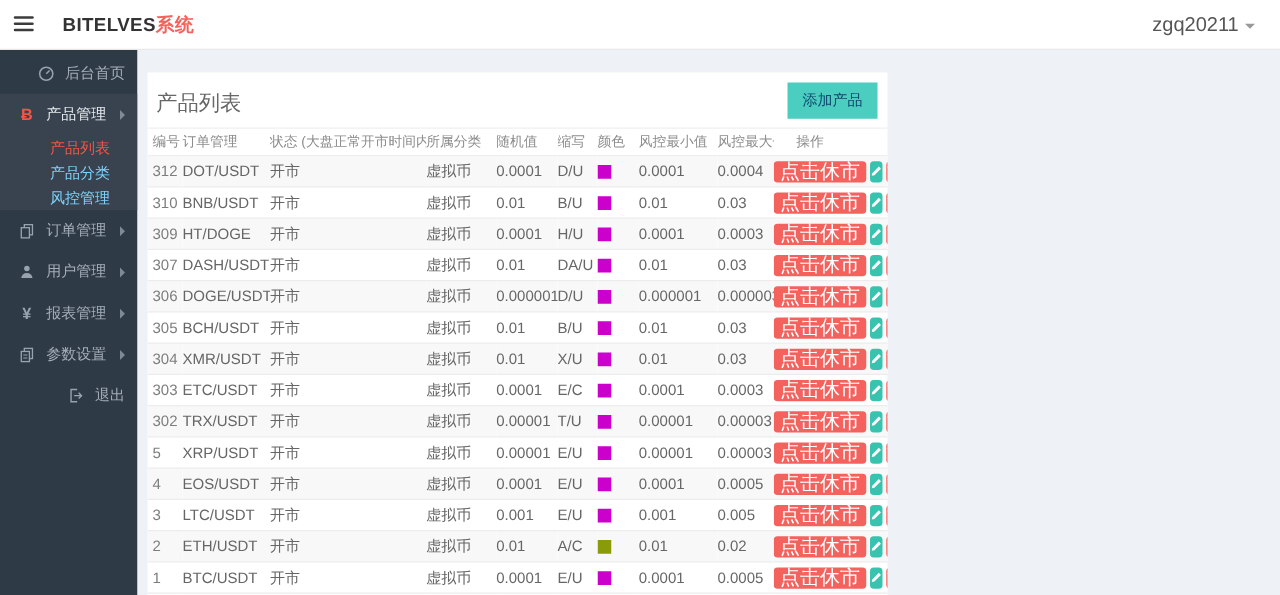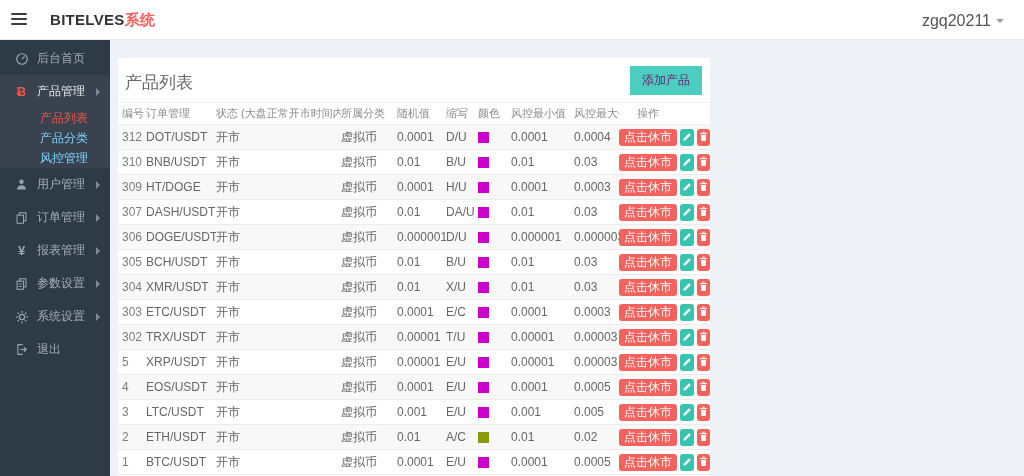--- a/index.html
+++ b/index.html
@@ -15,52 +15,52 @@
   .logo { position:absolute; left:22px; top:11px; font-size:15px; font-weight:bold; color:#333; letter-spacing:.3px;margin-left:28px; }
   .logo .accent { font-weight:bold; }
   .usermenu { position:absolute; right:20px; top:12px; font-size:16px; color:#555; cursor:pointer;
               display:flex; align-items:center; gap:5px; }
   .caret-down { width:0; height:0; border-left:4px solid transparent; border-right:4px solid transparent;
                 border-top:4px solid #999; }
 
   
   .sidebar { position:absolute; left:0; top:40px; width:110px; height:436px; background:#2e3a46; padding-top:2px; }
   .sb-item { height:33px; display:flex; align-items:center; padding:0 10px 0 13px; font-size:12px;
-             color:#a3adb8; cursor:pointer; }
+             color:#a3adb8; cursor:pointer;justify-content:flex-end; }
   .sb-icon { width:17px; margin-right:7px; display:flex; justify-content:center; align-items:center; }
   .sb-icon svg { display:block; }
   .sb-icon .glyph { font-size:13px; font-weight:bold; line-height:1; color:#98a3ad; }
   .chev { margin-left:auto; width:0; height:0; border-top:4px solid transparent; border-bottom:4px solid transparent;
           border-left:4px solid #7f8a95; }
   .sb-group { background:#39434f; }
   .sb-sub { height:20px; display:flex; align-items:center; padding-left:40px; font-size:12px;
             color:#7dd3fc; cursor:pointer; }
   .sb-sub.active { color:#f0564a; }
   .bitcoin-glyph { color:#f0564a !important; }
 
   
   .content { position:absolute; left:110px; top:40px; width:914px; height:436px; background:#eef1f5; overflow:hidden; }
   .panel { position:absolute; left:8px; top:18px; width:592px; height:460px; background:#ffffff; }
   .panel-head { position:relative; height:44px; }
   .panel-title { position:absolute; left:7px; top:13px; font-size:17px; color:#676767; }
-  .add-btn { position:absolute; right:8px; top:8px; background:#4bcdc0; color:#701a75; font-size:12px;
+  .add-btn { position:absolute; right:8px; top:8px; background:#4bcdc0; color:#0c4a6e; font-size:12px;
              padding:6px 12px; border-radius:0; border:none; cursor:pointer;text-align:center; }
 
   table { width:592px; border-collapse:collapse; table-layout:fixed; }
   th { height:22px; font-size:11px; font-weight:normal; color:#8c8c8c; text-align:left;
        border-top:1px solid #efefef; border-bottom:1px solid #efefef; white-space:nowrap; overflow:hidden; }
   td { height:25px; font-size:12px; color:#666; white-space:nowrap; overflow:hidden; }
   tbody tr { border-bottom:1px solid #ececec; }
   tbody tr:nth-child(odd) { background:#f8f8f8; }
   th:first-child, td:first-child { padding-left:4px; }
   th:last-child { padding-left:18px; }
   .cell-id { color:#7d7d7d; }
   .swatch { display:inline-block; width:11px; height:11px; vertical-align:middle; }
   .actions { display:flex; align-items:center; gap:3px; }
-  .btn-close { background:#f4625e; color:#fff; font-size:12px; line-height:17px; height:17px;
+  .btn-close { background:#f4625e; color:#fff; font-size:16px; line-height:17px; height:17px;
                padding:0 5px; border-radius:3px; border:none; cursor:pointer; white-space:nowrap; }
   .btn-icon { width:18px; height:17px; border-radius:3px; border:none; cursor:pointer;
               display:inline-flex; align-items:center; justify-content:center; }
   .btn-edit { background:#38c3ae; }
   .btn-del { background:#f4625e; }
 </style>
 </head>
 <body>
 
 <div class="app">
@@ -103,74 +103,55 @@
         </div>
         <div class="sb-sub">
           <span>产品分类</span>
         </div>
         <div class="sb-sub">
           <span>风控管理</span>
         </div>
       </div>
       <div class="sb-item sb-parent-row">
         <span class="sb-icon">
+          <svg width="13" height="14" viewBox="0 0 16 16">
+            <rect x="5.5" y="1.5" width="8" height="10" fill="none" stroke="#98a3ad" stroke-width="1.3"></rect>
+            <rect x="2.5" y="4.5" width="8" height="10" fill="#2e3a46" stroke="#98a3ad" stroke-width="1.3"></rect>
+          </svg>
+        </span>
+        <span>订单管理</span>
+        <span class="chev"></span>
+      </div>
+      <div class="sb-item sb-parent-row">
+        <span class="sb-icon">
           <svg width="13" height="13" viewBox="0 0 16 16">
             <circle cx="8" cy="4.6" r="2.7" fill="#98a3ad"></circle>
             <path d="M2.5 14 a5.5 5 0 0 1 11 0 z" fill="#98a3ad"></path>
           </svg>
         </span>
         <span>用户管理</span>
-        <span class="chev"></span>
-      </div>
-      <div class="sb-item sb-parent-row">
-        <span class="sb-icon">
-          <svg width="13" height="14" viewBox="0 0 16 16">
-            <rect x="5.5" y="1.5" width="8" height="10" fill="none" stroke="#98a3ad" stroke-width="1.3"></rect>
-            <rect x="2.5" y="4.5" width="8" height="10" fill="#2e3a46" stroke="#98a3ad" stroke-width="1.3"></rect>
-          </svg>
-        </span>
-        <span>订单管理</span>
         <span class="chev"></span>
       </div>
       <div class="sb-item sb-parent-row">
         <span class="sb-icon">
           <span class="glyph">¥</span>
         </span>
         <span>报表管理</span>
         <span class="chev"></span>
       </div>
       <div class="sb-item sb-parent-row">
         <span class="sb-icon">
           <svg width="13" height="14" viewBox="0 0 16 16">
             <rect x="5.5" y="1.5" width="8" height="10" fill="none" stroke="#98a3ad" stroke-width="1.3"></rect>
             <rect x="2.5" y="4.5" width="8" height="10" fill="#2e3a46" stroke="#98a3ad" stroke-width="1.3"></rect>
             <line x1="4.5" y1="8" x2="8.5" y2="8" stroke="#98a3ad" stroke-width="1.1"></line>
             <line x1="4.5" y1="11" x2="8.5" y2="11" stroke="#98a3ad" stroke-width="1.1"></line>
           </svg>
         </span>
         <span>参数设置</span>
-        <span class="chev"></span>
-      </div>
-      <div class="sb-item sb-parent-row">
-        <span class="sb-icon">
-          <svg width="14" height="14" viewBox="0 0 16 16">
-            <circle cx="8" cy="8" r="3" fill="none" stroke="#98a3ad" stroke-width="1.5"></circle>
-            <g stroke="#98a3ad" stroke-width="1.5">
-              <line x1="13" y1="8" x2="15" y2="8"></line>
-              <line x1="11.5" y1="11.5" x2="13" y2="13"></line>
-              <line x1="8" y1="13" x2="8" y2="15"></line>
-              <line x1="4.5" y1="11.5" x2="3" y2="13"></line>
-              <line x1="3" y1="8" x2="1" y2="8"></line>
-              <line x1="4.5" y1="4.5" x2="3" y2="3"></line>
-              <line x1="8" y1="3" x2="8" y2="1"></line>
-              <line x1="11.5" y1="4.5" x2="13" y2="3"></line>
-            </g>
-          </svg>
-        </span>
-        <span>系统设置</span>
         <span class="chev"></span>
       </div>
       <div class="sb-item">
         <span class="sb-icon">
           <svg width="13" height="13" viewBox="0 0 16 16">
             <path d="M9.5 2 H3.5 V14 H9.5" fill="none" stroke="#98a3ad" stroke-width="1.4"></path>
             <line x1="6.5" y1="8" x2="13.5" y2="8" stroke="#98a3ad" stroke-width="1.4"></line>
             <path d="M11 5.2 L13.8 8 L11 10.8" fill="none" stroke="#98a3ad" stroke-width="1.4"></path>
           </svg>
         </span>

